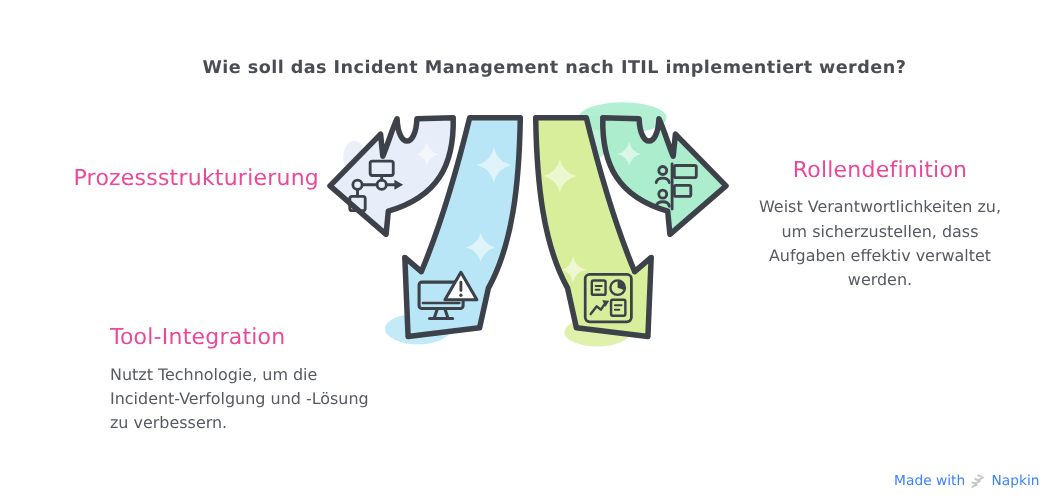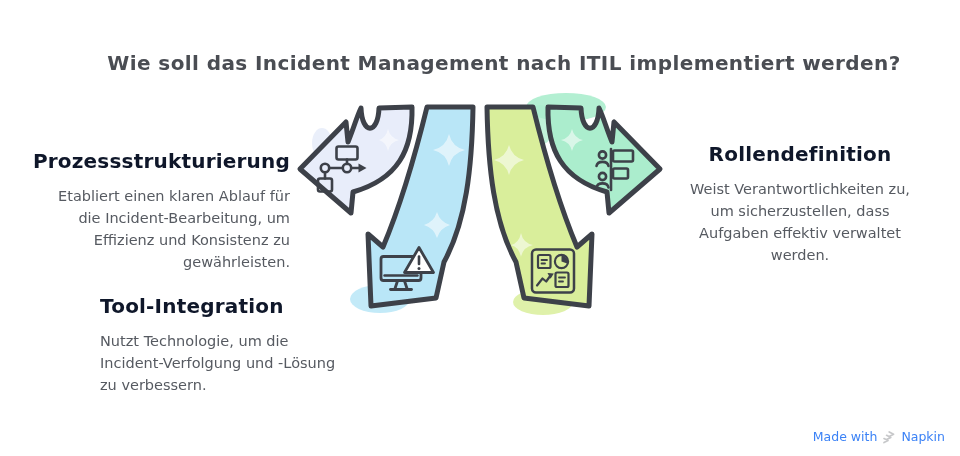--- a/index.html
+++ b/index.html
@@ -3,26 +3,26 @@
 <meta charset="utf-8">
 <style>
   html,body{margin:0;padding:0;}
   body{
     width:960px;height:456px;position:relative;overflow:hidden;
     background:#ffffff;
     font-family:"DejaVu Sans","Liberation Sans",sans-serif;
   }
   .title{
     position:absolute;left:0;right:0;top:51px;margin:0;
-    text-align:center;font-size:20px;font-weight:bold;letter-spacing:.4px;
+    text-align:center;font-size:16px;font-weight:bold;letter-spacing:.4px;
     color:#4a4d53;
     padding-left:48px;
   }
   .sec{position:absolute;}
-  .sec h2{margin:0;font-size:20px;font-weight:bold;color:#0f172a;letter-spacing:.2px;}
+  .sec h2{margin:0;font-size:20px;font-weight:normal;color:#ec4899;letter-spacing:.2px;}
   .sec p{margin:12px 0 0;font-size:14.5px;line-height:22px;color:#565a61;white-space:pre-line;}
   .sec-prozess{left:32px;top:149px;width:258px;text-align:right;}
   .sec-rollen{left:672px;top:142px;width:256px;text-align:center;}
   .sec-tool{left:100px;top:294px;width:258px;}
   .sec-metrik{left:602px;top:294px;width:266px;text-align:left;}
   .graphic{position:absolute;left:0;top:0;width:960px;height:456px;}
   .footer{
     position:absolute;right:15px;bottom:12px;
     display:flex;align-items:center;gap:5px;
     color:#3b82f6;font-size:12.5px;
@@ -103,24 +103,20 @@
     <path d="M 537,285.5 L 542.5,278.5 L 546.2,281.5 L 550.5,275.5" stroke-width="2.2"></path>
     <path d="M 547.5,273 L 553.8,273.5 L 550.5,278.8 Z" fill="#3d4149" stroke="none"></path>
     <rect x="555.5" y="272.5" width="13" height="14.5" rx="1.5" stroke-width="2.2"></rect>
     <line x1="559" y1="277.5" x2="565" y2="277.5" stroke-width="1.8"></line>
     <line x1="559" y1="281.5" x2="563" y2="281.5" stroke-width="1.8"></line>
   </g>
 </svg>
 
 <div class="sec sec-prozess">
   <h2>Prozessstrukturierung</h2>
-  <p>Etabliert einen klaren Ablauf für
-die Incident-Bearbeitung, um
-Effizienz und Konsistenz zu
-gewährleisten.</p>
 </div>
 
 <div class="sec sec-rollen">
   <h2>Rollendefinition</h2>
   <p>Weist Verantwortlichkeiten zu,
 um sicherzustellen, dass
 Aufgaben effektiv verwaltet
 werden.</p>
 </div>
 

